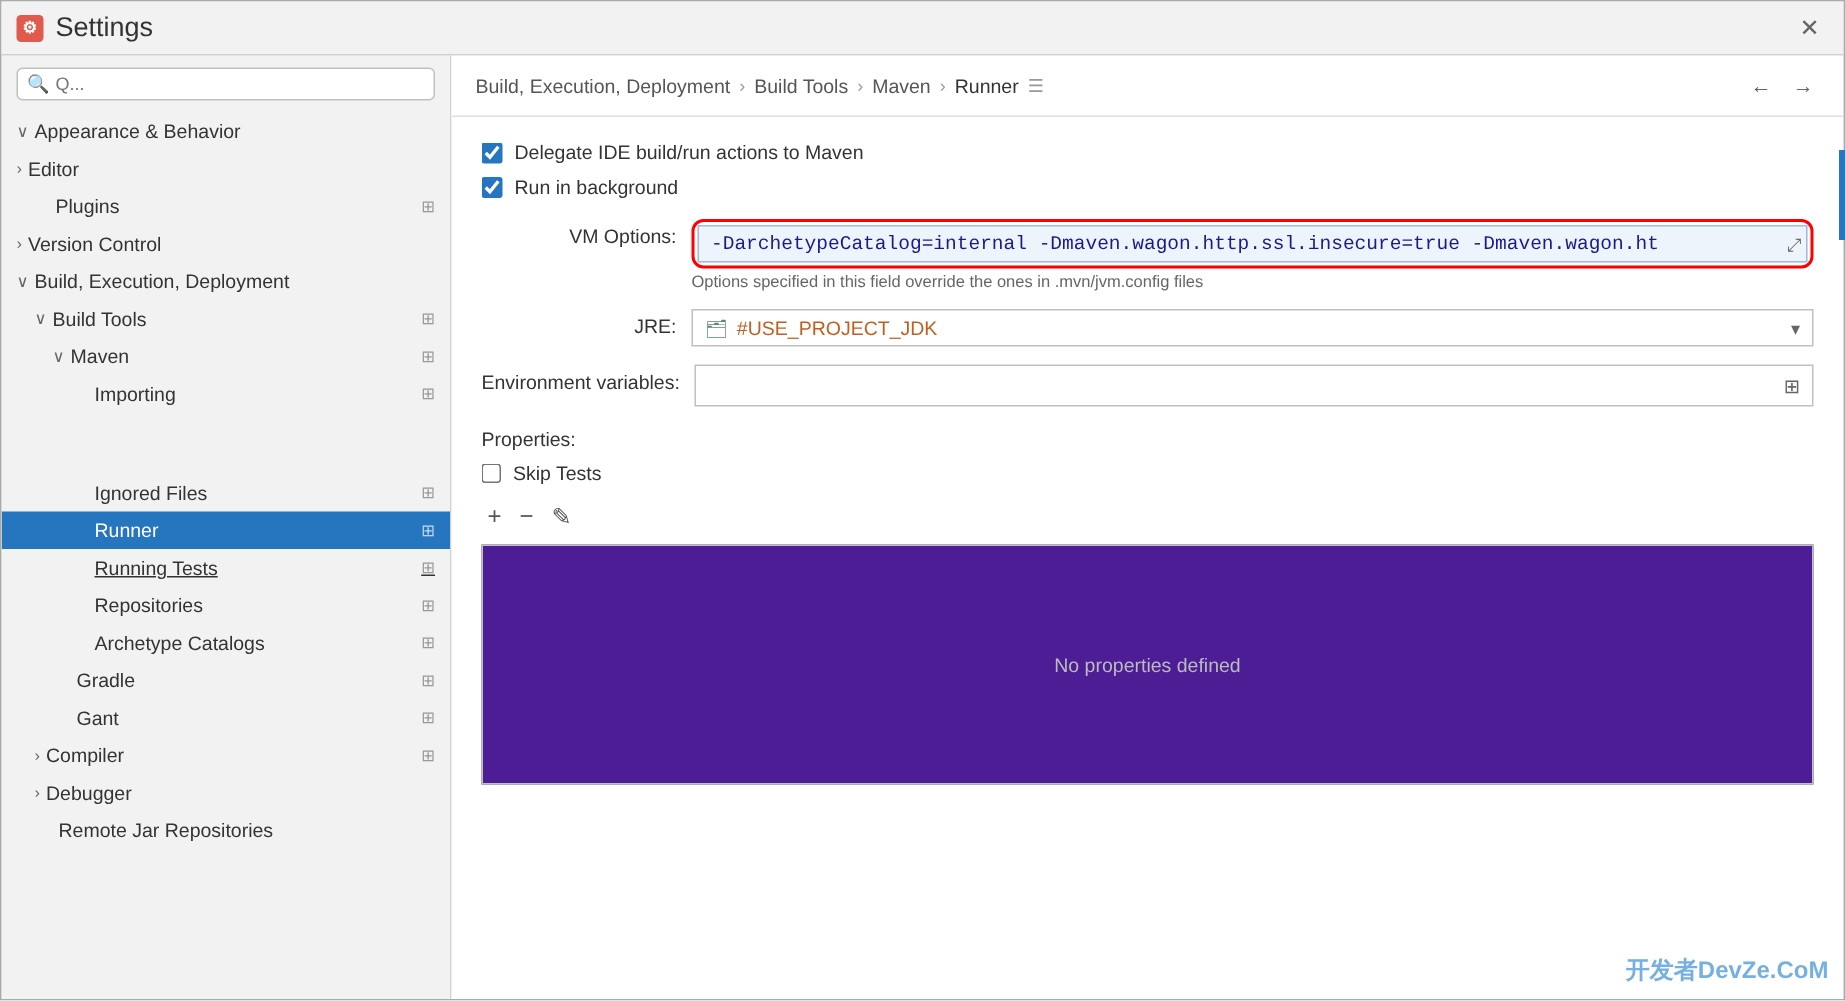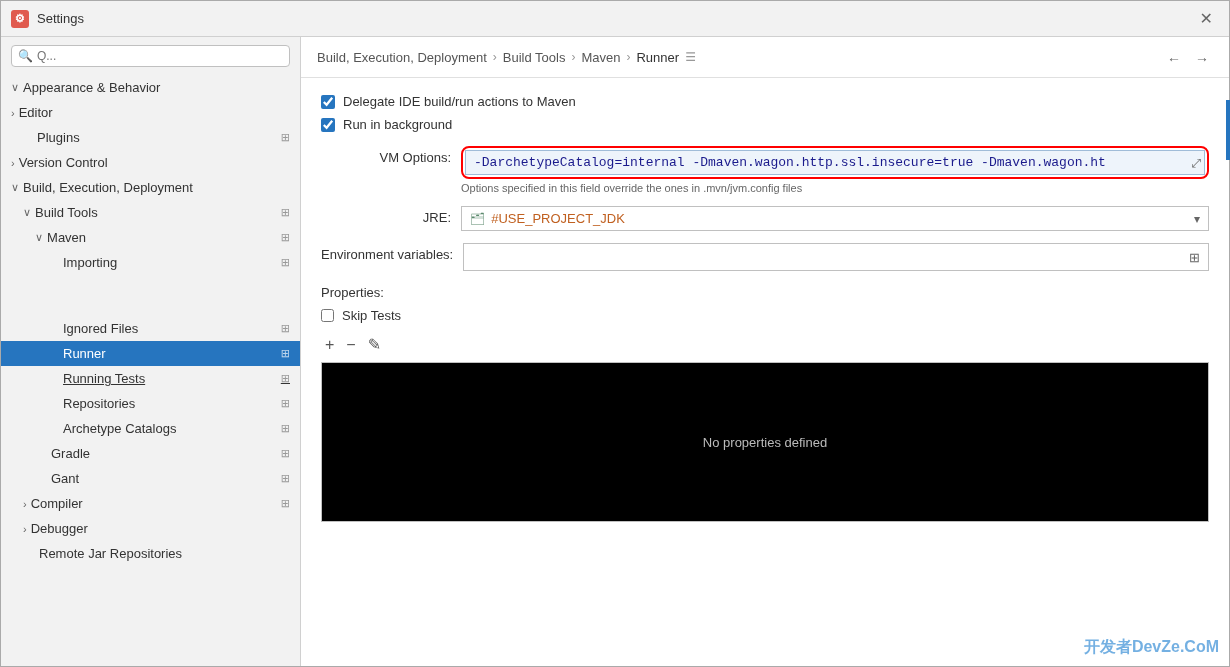--- a/index.html
+++ b/index.html
@@ -39,21 +39,21 @@
       border-radius: 3px;
       display: flex;
       align-items: center;
       justify-content: center;
       color: white;
       font-size: 10px;
       font-weight: bold;
     }
 
     .titlebar-title {
-      font-size: 13px;
+      font-size: 18px;
       color: #333;
       flex: 1;
     }
 
     .titlebar-close {
       font-size: 16px;
       color: #666;
       cursor: pointer;
       padding: 2px 6px;
     }
@@ -321,21 +321,21 @@
       background: none;
       border: none;
       cursor: pointer;
       font-size: 16px;
       color: #555;
       padding: 2px 4px;
     }
 
     .properties-box {
       border: 1px solid #c0c0c0;
-      background: #000000;
+      background: #4c1d95;
       min-height: 160px;
       display: flex;
       align-items: center;
       justify-content: center;
       position: relative;
     }
 
     .no-properties-text {
       color: #bbb;
       font-size: 13px;

